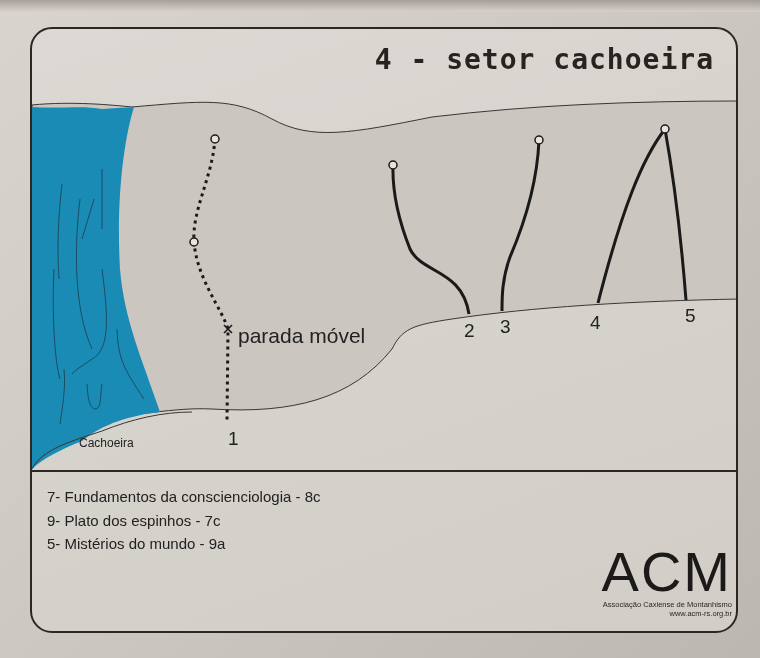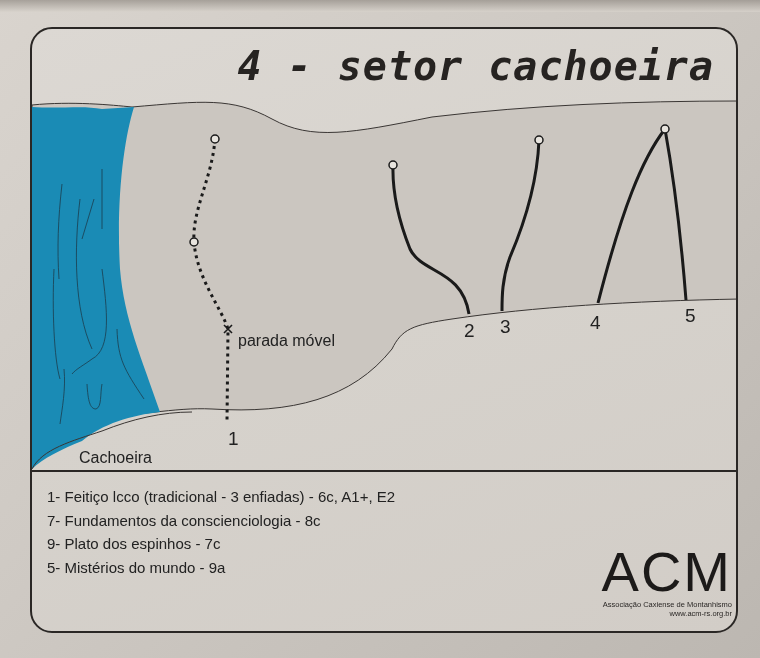--- a/index.html
+++ b/index.html
@@ -12,23 +12,22 @@
     background: linear-gradient(180deg, #9a948d, #d8d3cc); opacity:.8; }
   .frame {
     position:absolute; left:30px; top:27px; width:708px; height:606px;
     border:2px solid #2a2725; border-radius:22px; box-sizing:border-box;
     background: linear-gradient(160deg, #dcd8d3 0%, #d6d2cc 50%, #d2cdc7 100%);
     overflow:hidden;
   }
   .title {
     position:absolute; right:22px; top:14px;
     font-family: "DejaVu Sans Mono", monospace; font-weight:bold;
-    font-size:40px; letter-spacing:1px; color:#262321;
+    font-size:28px; letter-spacing:1px; color:#262321;
     text-transform:lowercase;
-    font-style:italic;
   }
   svg.topo { position:absolute; left:0; top:0; }
   .divider { position:absolute; left:0; top:441px; width:100%; height:2px; background:#2a2725; }
   .legend {
     position:absolute; left:15px; top:456px;
     font-family: "Liberation Sans", sans-serif; font-size:15px; color:#222;
     line-height:23.5px;
   }
   .legend div { white-space:nowrap; }
   .label { position:absolute; font-family:"Liberation Sans", sans-serif; color:#222; }
@@ -77,33 +76,32 @@
     <circle cx="361" cy="136" r="4" fill="#e8e4de" stroke="#1a1a1a" stroke-width="1.5"></circle>
 
     <path d="M507,111 C505,160 490,200 478,228 C470,250 470,268 470,282" fill="none" stroke="#1a1a1a" stroke-width="3"></path>
     <circle cx="507" cy="111" r="4" fill="#e8e4de" stroke="#1a1a1a" stroke-width="1.5"></circle>
 
     <path d="M633,100 C610,130 590,180 566,274" fill="none" stroke="#1a1a1a" stroke-width="3"></path>
     <path d="M633,100 C642,150 650,220 654,271" fill="none" stroke="#1a1a1a" stroke-width="3"></path>
     <circle cx="633" cy="100" r="4" fill="#e8e4de" stroke="#1a1a1a" stroke-width="1.5"></circle>
   </svg>
 
-  <div class="label" style="left:47px;top:420px;font-size:16px;">Cachoeira</div>
-  <div class="label" style="left:206px;top:303px;font-size:16px;">parada móvel</div>
+  <div class="label" style="left:47px;top:407px;font-size:12px;">Cachoeira</div>
+  <div class="label" style="left:206px;top:295px;font-size:21px;">parada móvel</div>
 
   <div class="label num" style="left:196px;top:399px;">1</div>
   <div class="label num" style="left:432px;top:291px;">2</div>
   <div class="label num" style="left:468px;top:287px;">3</div>
   <div class="label num" style="left:558px;top:283px;">4</div>
   <div class="label num" style="left:653px;top:276px;">5</div>
 
   <div class="divider"></div>
 
   <div class="legend">
-    <div>1- Feitiço lcco (tradicional - 3 enfiadas) - 6c, A1+, E2</div>
     <div>7- Fundamentos da conscienciologia - 8c</div>
     <div>9- Plato dos espinhos - 7c</div>
     <div>5- Mistérios do mundo - 9a</div>
   </div>
 
   <div class="logo">
     <div class="logo-mark">ACM</div>
     <div class="logo-sub">Associação Caxiense de Montanhismo</div>
     <div class="logo-sub">www.acm-rs.org.br</div>
   </div>

